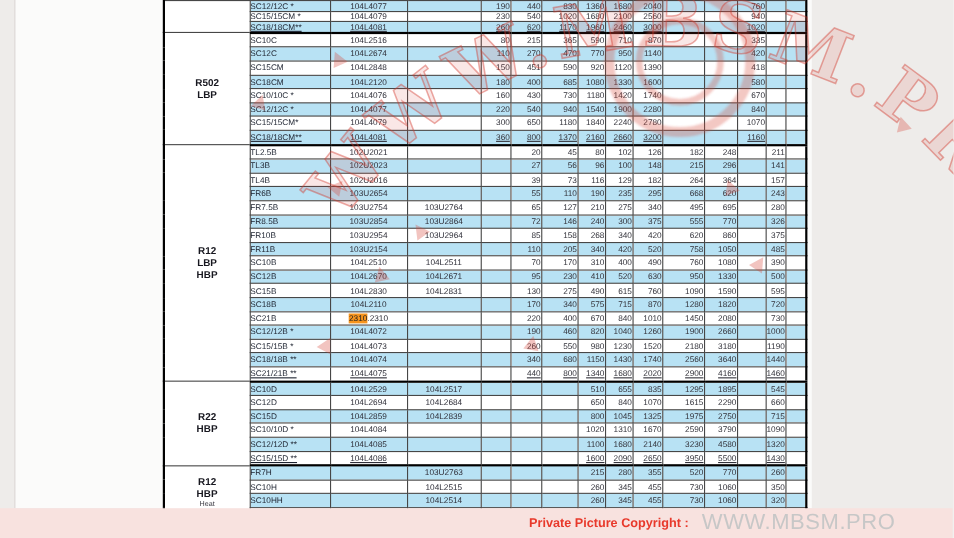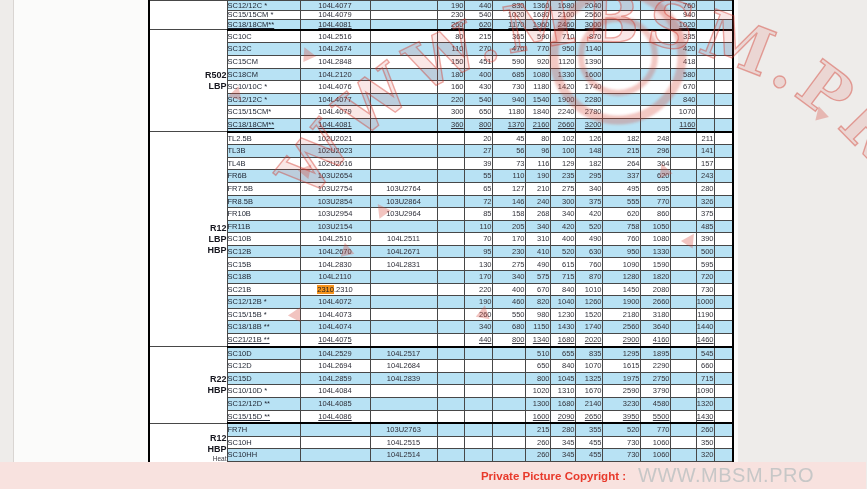--- a/index.html
+++ b/index.html
@@ -20,21 +20,21 @@
   }
   table.cap td{
     border:1px solid #474747;height:11.6px;padding:0;overflow:hidden;
     white-space:nowrap;
   }
   tr.top td{height:8.6px;}
   tr.rb td{background:#b8e2f4;}
   tr.rw td{background:#ffffff;}
   tr.secend td{border-bottom:2px solid #000;text-decoration:underline;}
   td.gcell{
-    background:#fff !important;text-align:right;vertical-align:middle;
+    background:#fff !important;text-align:center;vertical-align:middle;
     border-right:1px solid #474747;
   }
   .group-line{font-weight:bold;font-size:9px;line-height:11px;color:#17171f;}
   .group-subline{font-size:6.5px;line-height:7.5px;color:#3a3a42;}
   td.mcell{text-align:left;padding-left:3px;color:#1d2330;}
   td.ccell{text-align:center;color:#2e2e38;}
   td.ncell{text-align:right;padding-right:3px;color:#33333b;}
   span.hl{background:#f7941d;color:#222;}
   .watermark{position:absolute;left:0;top:0;z-index:6;pointer-events:none;}
   .wm-text{
@@ -321,21 +321,21 @@
           <tr class="rb">
             <td class="mcell">FR6B</td>
             <td class="ccell">103U2654</td>
             <td class="ccell"></td>
             <td class="ncell"></td>
             <td class="ncell">55</td>
             <td class="ncell">110</td>
             <td class="ncell">190</td>
             <td class="ncell">235</td>
             <td class="ncell">295</td>
-            <td class="ncell">337</td>
+            <td class="ncell">668</td>
             <td class="ncell">620</td>
             <td class="ncell"></td>
             <td class="ncell">243</td>
             <td class="ncell"></td>
           </tr>
           <tr class="rw">
             <td class="mcell">FR7.5B</td>
             <td class="ccell">103U2754</td>
             <td class="ccell">103U2764</td>
             <td class="ncell"></td>
@@ -610,21 +610,21 @@
             <td class="ncell">1090</td>
             <td class="ncell"></td>
           </tr>
           <tr class="rb">
             <td class="mcell">SC12/12D **</td>
             <td class="ccell">104L4085</td>
             <td class="ccell"></td>
             <td class="ncell"></td>
             <td class="ncell"></td>
             <td class="ncell"></td>
-            <td class="ncell">1300</td>
+            <td class="ncell">1100</td>
             <td class="ncell">1680</td>
             <td class="ncell">2140</td>
             <td class="ncell">3230</td>
             <td class="ncell">4580</td>
             <td class="ncell"></td>
             <td class="ncell">1320</td>
             <td class="ncell"></td>
           </tr>
           <tr class="rw secend">
             <td class="mcell">SC15/15D **</td>

